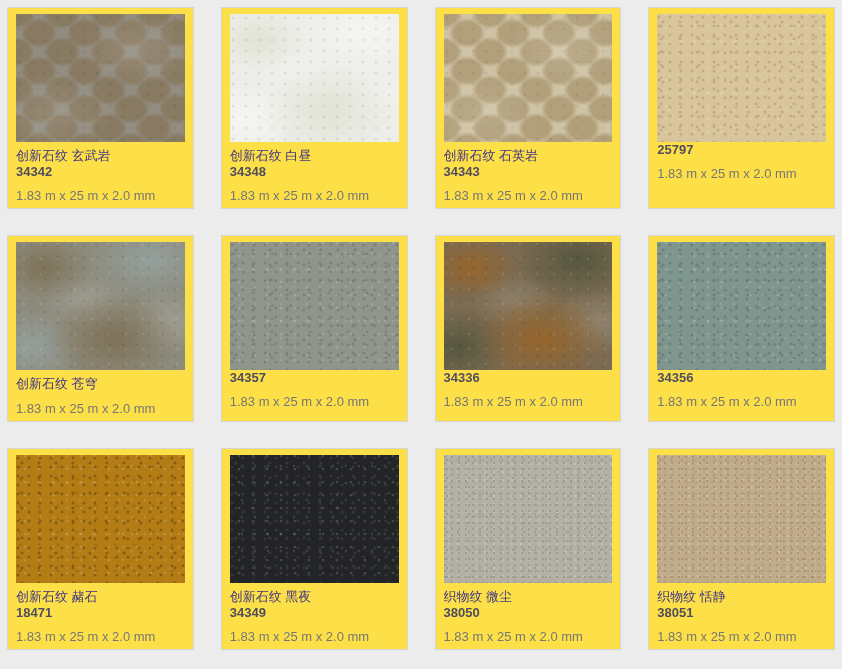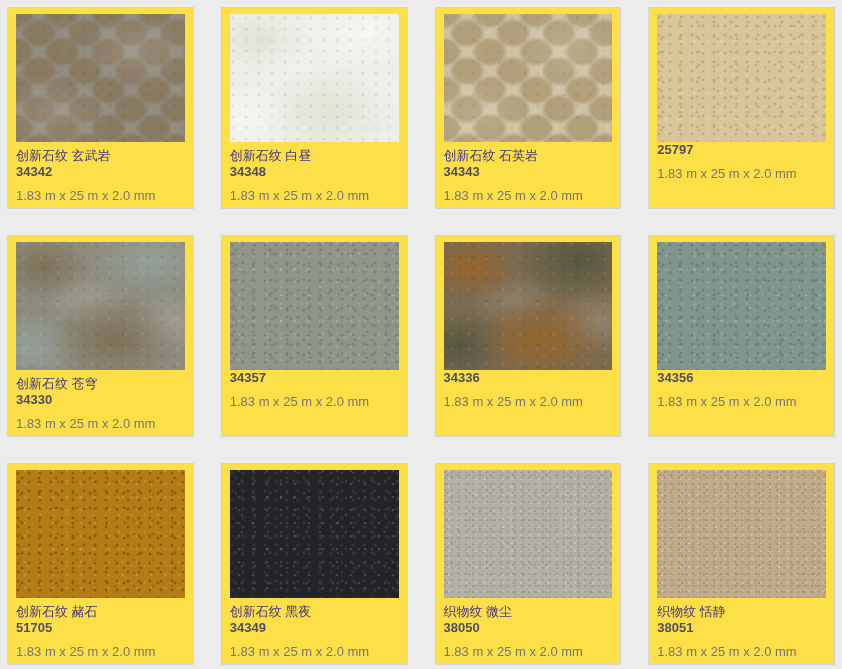--- a/index.html
+++ b/index.html
@@ -100,21 +100,20 @@
 
   <article class="card">
     <div class="swatch tx-speckle" style="--b: #d8c59b; --a: #c4ab7c;"></div>
     <div class="code">25797</div>
     <div class="dims">1.83 m x 25 m x 2.0 mm</div>
   </article>
 
   <article class="card">
     <div class="swatch tx-mottled" style="--b: #8d8b7d; --a: #7f7257; --a2: #94a09b;"></div>
     <a class="title" href="#">创新石纹 苍穹</a>
-    <div class="code">34330</div>
     <div class="dims">1.83 m x 25 m x 2.0 mm</div>
   </article>
 
   <article class="card">
     <div class="swatch tx-speckle" style="--b: #8f958a; --a: #7a8176;"></div>
     <div class="code">34357</div>
     <div class="dims">1.83 m x 25 m x 2.0 mm</div>
   </article>
 
   <article class="card">
@@ -125,21 +124,21 @@
 
   <article class="card">
     <div class="swatch tx-speckle" style="--b: #7f968f; --a: #6a817b;"></div>
     <div class="code">34356</div>
     <div class="dims">1.83 m x 25 m x 2.0 mm</div>
   </article>
 
   <article class="card">
     <div class="swatch tx-speckle" style="--b: #b37c15; --a: #8a5c0f;"></div>
     <a class="title" href="#">创新石纹 赭石</a>
-    <div class="code">51705</div>
+    <div class="code">18471</div>
     <div class="dims">1.83 m x 25 m x 2.0 mm</div>
   </article>
 
   <article class="card">
     <div class="swatch tx-speckle" style="--b: #232428; --a: #36373c;"></div>
     <a class="title" href="#">创新石纹 黑夜</a>
     <div class="code">34349</div>
     <div class="dims">1.83 m x 25 m x 2.0 mm</div>
   </article>
 

